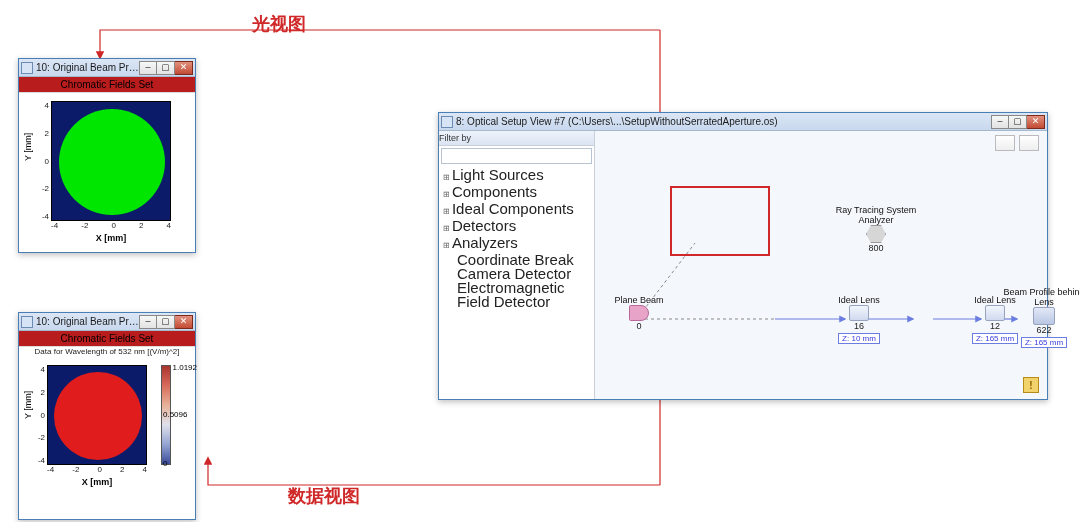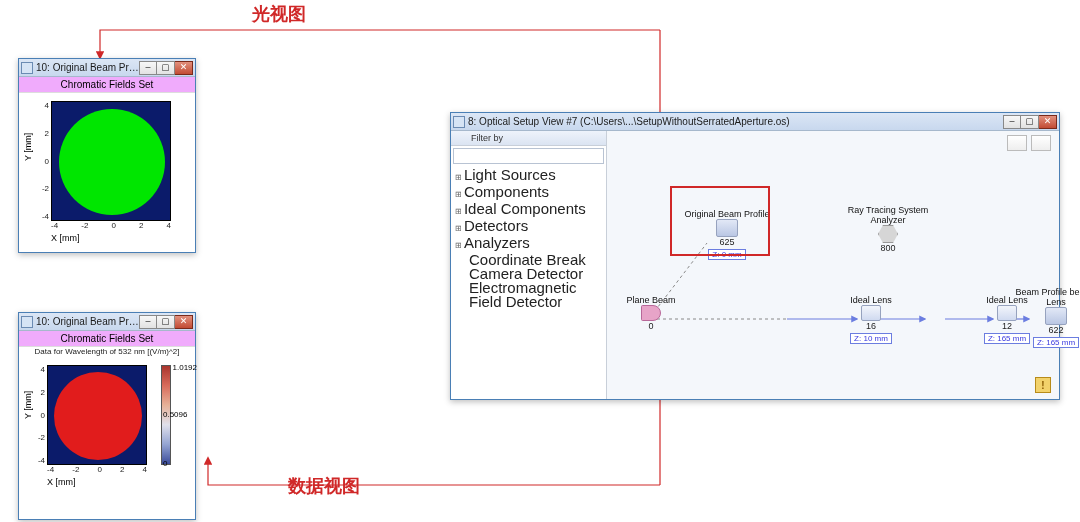--- a/index.html
+++ b/index.html
@@ -44,21 +44,21 @@
   }
   .wbtn.min { background: linear-gradient(#f7f7f7,#e2e2e2); border:1px solid #888;}
   .wbtn.max { background: linear-gradient(#f7f7f7,#e2e2e2); border:1px solid #888; border-left:none;}
   .wbtn.cls { background: linear-gradient(#e2907d,#c24b34); border:1px solid #7a291a; color:#fff; border-left:none;}
 
   
   .chartwin { width: 178px; height: 195px; }
   .chartwin .subt {
     text-align: center;
     font-size: 10px;
-    background: #f0abfc;
+    background: #b91c1c;
     padding: 2px 0;
     border-bottom: 1px solid #ddd;
   }
   .chartwin .plotarea {
     position: relative;
     height: 156px;
     background: #fff;
   }
   .plotframe {
     position: absolute;
@@ -77,22 +77,23 @@
     position: absolute;
     left: 32px; top: 128px;
     width: 120px;
     display: flex; justify-content: space-between;
     font-size: 8px; color:#222;
   }
   .xlabel {
     position: absolute;
     left: 32px; top: 140px;
     width: 120px;
-    text-align: left;
+    text-align: center;
     font-size: 9px;
+    font-weight: bold;
   }
   .ticks-y {
     position: absolute;
     left: 20px; top: 8px;
     height: 120px;
     display: flex; flex-direction: column; justify-content: space-between;
     font-size: 8px; color:#222;
     text-align: right;
     width: 10px;
   }
@@ -121,38 +122,38 @@
   .dataline {
     position: absolute;
     top: 20px; left: 0; right: 0;
     text-align: center;
     font-size: 8px;
     color: #222;
   }
 
   
   #setupwin {
-    left: 450px; top: 112px;
+    left: 438px; top: 112px;
     width: 610px; height: 288px;
   }
   #setupwin .body {
     display: flex;
     height: calc(100% - 18px);
     background: #f4f7fb;
   }
   .filterpanel {
     width: 156px;
     border-right: 1px solid #c8cfd9;
     display: flex;
     flex-direction: column;
     background: #fff;
   }
   .filterhdr {
     font-size: 9px;
-    padding: 2px 20px;
+    padding: 2px 0;
     background: linear-gradient(#eef3fb,#dbe4f2);
     border-bottom: 1px solid #c8cfd9;
     color:#333;
   }
   .filterinput {
     height: 16px;
     border: 1px solid #b8c3d3;
     margin: 2px;
     font-size: 9px;
     padding: 0 2px;
@@ -247,20 +248,21 @@
     position: absolute;
     border: 2px solid #d02828;
     pointer-events: none;
   }
   .redtext {
     position: absolute;
     color: #d02828;
     font-size: 18px;
     font-weight: 600;
     font-family: Liberation Serif, serif;
+    margin-top: 10px;
   }
   svg.annot { position:absolute; left:0; top:0; width:1080px; height:522px; pointer-events:none; }
 </style>
 </head>
 <body>
 
 <div class="redtext" style="left:252px; top:2px;">光视图</div>
 <div class="redtext" style="left:288px; top:474px;">数据视图</div>
 
 <svg class="annot">
@@ -394,26 +396,20 @@
         <line x1="406" y1="188" x2="422" y2="188" stroke="#6b7de0" stroke-width="1.2" marker-end="url(#arB)"></line>
         <line x1="44" y1="185" x2="100" y2="112" stroke="#888" stroke-dasharray="3,3" stroke-width="1"></line>
       </svg>
 
       <div class="blk" style="left:14px; top:164px; width:60px;">
         <div class="lbl">Plane Beam</div>
         <div class="shape source"></div>
         <div class="num">0</div>
       </div>
 
-      <div class="blk" style="left:70px; top:78px; width:100px;">
-        <div class="lbl">Original Beam Profile</div>
-        <div class="shape det"></div>
-        <div class="num">625</div>
-        <div><span class="zval">Z: 0 mm</span></div>
-      </div>
 
       <div class="blk" style="left:236px; top:74px; width:90px;">
         <div class="lbl" style="white-space:normal;">Ray Tracing System Analyzer</div>
         <div class="shape hex"></div>
         <div class="num">800</div>
       </div>
 
       <div class="blk" style="left:236px; top:164px; width:56px;">
         <div class="lbl">Ideal Lens</div>
         <div class="shape box"></div>

